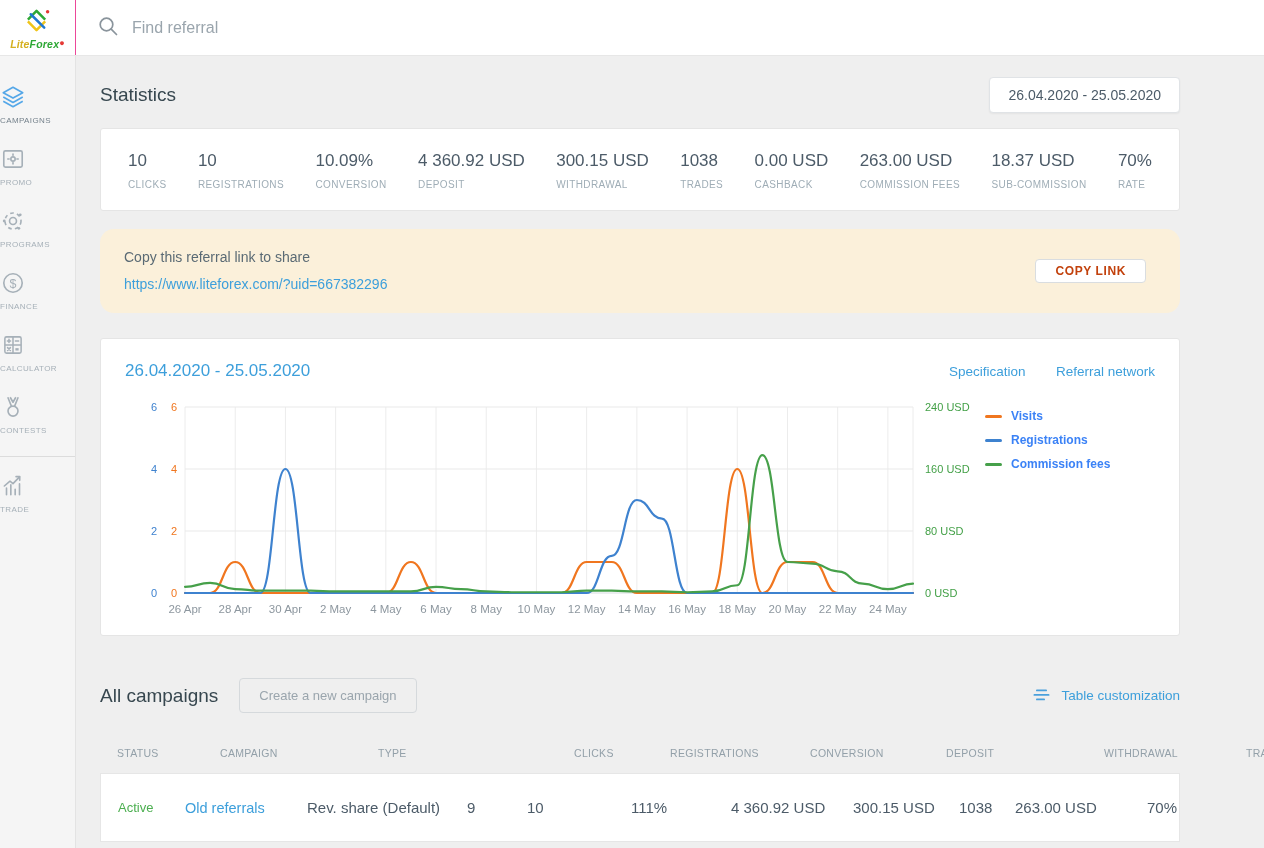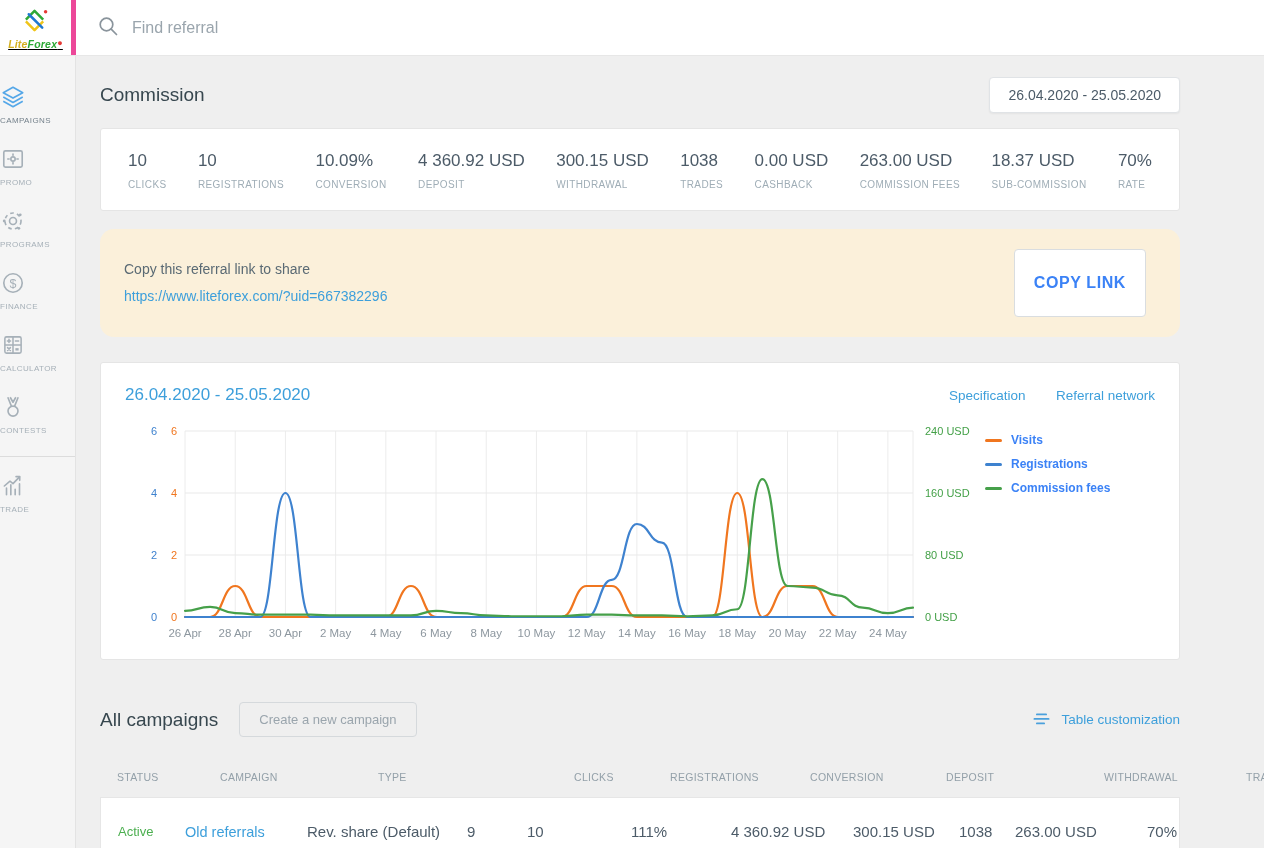--- a/index.html
+++ b/index.html
@@ -1,22 +1,22 @@
 <!DOCTYPE html>
 <html><head>
 <meta charset="utf-8">
 <style>
   * { margin:0; padding:0; box-sizing:border-box; }
   html,body { width:1264px; height:848px; overflow:hidden; background:#efefef;
               font-family:"Liberation Sans", sans-serif; }
 
   
   .topbar { height:56px; background:#fff; border-bottom:1px solid #e7e7e7; display:flex; }
-  .logo-cell { width:76px; border-right:5px solid #ec4899; display:flex; flex-direction:column;
-               align-items:center; justify-content:center; padding-top:2px;text-decoration:underline; }
+  .logo-cell { width:76px; border-right:1px solid #ec4899; display:flex; flex-direction:column;
+               align-items:center; justify-content:center; padding-top:2px; }
   .logo-text { font-size:10.5px; font-style:italic; font-weight:bold; letter-spacing:.2px; margin-top:1px; }
   .logo-lite { color:#d4af1e; }
   .logo-forex { color:#2ea836; }
   .logo-dot { color:#e53935; font-size:9px; vertical-align:top; }
   .searchbar { flex:1; display:flex; align-items:center; padding-left:21px; gap:13px; }
   .searchbar input { border:none; outline:none; font-size:16px; color:#5a6a74; width:400px;
                      font-family:"Liberation Sans", sans-serif; background:transparent; }
   .searchbar input::placeholder { color:#9aa5ad; }
 
   
@@ -43,22 +43,22 @@
   .stats-card { margin-top:15px; background:#fff; border:1px solid #e5e5e5; border-radius:3px;
                 padding:22px 27px 20px; display:flex; justify-content:space-between; }
   .stat-value { font-size:17px; color:#4c5b68; }
   .stat-label { margin-top:8px; font-size:10px; color:#9fadb6; letter-spacing:.4px; }
 
   
   .banner { margin-top:18px; background:#fbf0da; border-radius:14px; padding:20px 24px;
             display:flex; justify-content:space-between; align-items:center; }
   .banner-text { font-size:14px; color:#5a6a74; }
   .banner-link { display:inline-block; margin-top:11px; font-size:14px; color:#3d9fdb; text-decoration:none; }
-  .copy-btn { background:#fff; border:1px solid #d9dde0; border-radius:4px; color:#3b82f6;
-              font-size:16px; font-weight:bold; letter-spacing:.6px; padding:24px 19px; cursor:pointer;
+  .copy-btn { background:#fff; border:1px solid #d9dde0; border-radius:4px; color:#c2410c;
+              font-size:12px; font-weight:bold; letter-spacing:.6px; padding:4px 19px; cursor:pointer;
               margin-right:10px; font-family:"Liberation Sans", sans-serif; }
 
   
   .chart-card { margin-top:25px; background:#fff; border:1px solid #e5e5e5; border-radius:3px;
                 padding:22px 24px 14px; }
   .chart-head { display:flex; justify-content:space-between; align-items:baseline; }
   .chart-title { font-size:17px; color:#3d9fdb; }
   .chart-links a { margin-left:26px; font-size:13.5px; color:#3d9fdb; text-decoration:none; }
   .chart-body { display:flex; margin-top:14px; }
   .legend { padding-top:14px; }
@@ -195,21 +195,21 @@
           <path d="M14.8 3.4 h3.4 v3.4" stroke-linecap="round" stroke-linejoin="round"></path>
         </svg>
       </span>
       <span class="nav-label">TRADE</span>
     </div>
   </div>
 
   <div class="main">
 
     <div class="head-row">
-      <div class="page-title">Commission</div>
+      <div class="page-title">Statistics</div>
       <div class="date-box">26.04.2020 - 25.05.2020</div>
     </div>
 
     <div class="stats-card">
       <div class="stat">
         <div class="stat-value">10</div>
         <div class="stat-label">CLICKS</div>
       </div>
       <div class="stat">
         <div class="stat-value">10</div>

